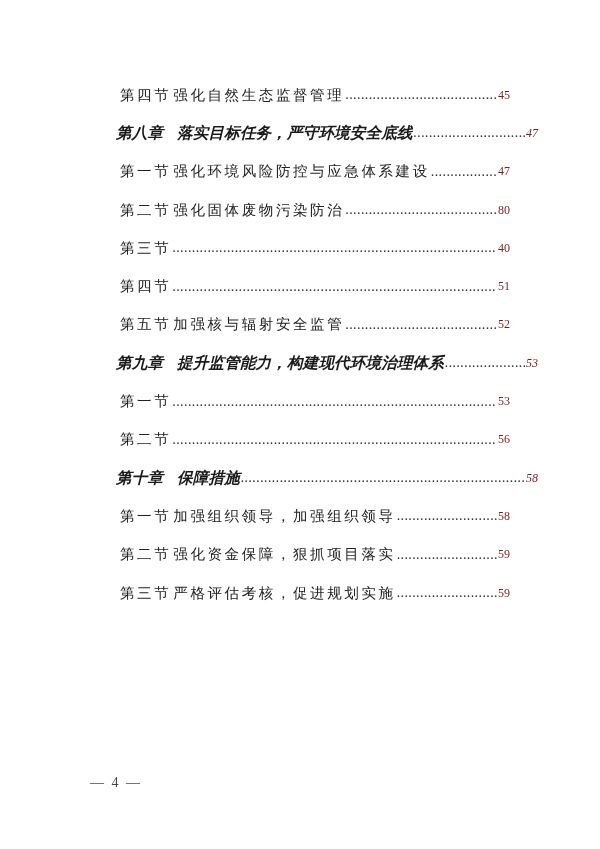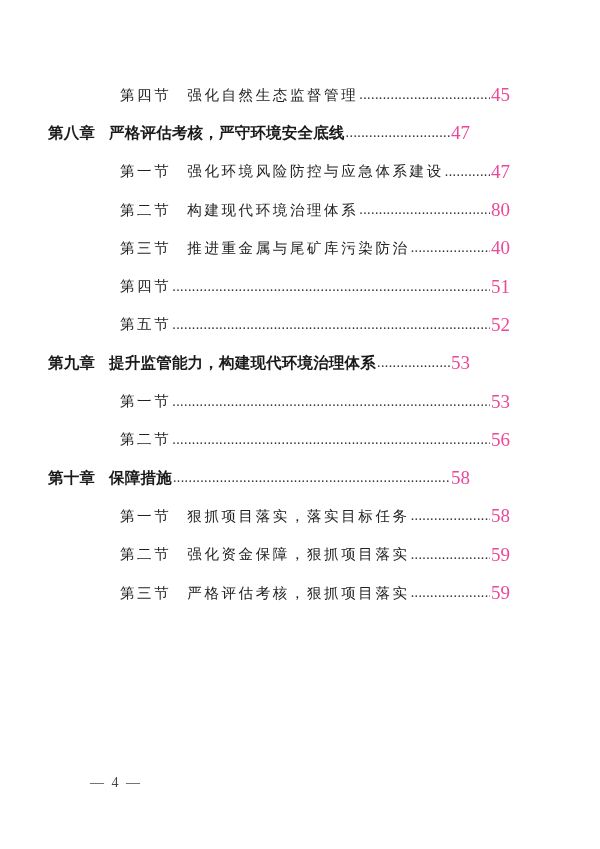--- a/index.html
+++ b/index.html
@@ -21,41 +21,42 @@
       width: 540px;
     }
     .toc-row {
       position: relative;
       height: 38.3px;
       display: flex;
       align-items: center;
       white-space: nowrap;
     }
     .toc-row.chapter {
-      padding-left: 48px;
+      padding-left: 116px;
       width: 422px;
       font-family: "DejaVu Sans", sans-serif;
       font-weight: bold;
       font-size: 15.5px;
       letter-spacing: 0.2px;
+      font-style: italic;
     }
     .toc-row.section {
       padding-left: 120px;
       width: 390px;
       font-family: "DejaVu Serif", serif;
       font-size: 14.5px;
       letter-spacing: 2.6px;
       color: #222;
     }
     .num {
       display: inline-block;
     }
     .title {
       display: inline-block;
-      margin-left: 16px;
+      margin-left: 2px;
     }
     .toc-row.chapter .title {
       margin-left: 14px;
     }
     .leader {
       flex: 1;
       overflow: hidden;
       margin: 0 1px;
       height: 18px;
       position: relative;
@@ -67,24 +68,24 @@
       bottom: 0;
       letter-spacing: 0.4px;
       font-family: "Liberation Serif", serif;
       font-weight: normal;
       font-size: 14px;
       line-height: 18px;
       color: #333;
     }
     .page {
       font-family: "Liberation Serif", serif;
-      font-size: 19px;
+      font-size: 12px;
       font-weight: normal;
       letter-spacing: 0;
-      color: #ec4899;
+      color: #7f1d1d;
     }
     .footer {
       position: absolute;
       left: 90px;
       top: 775px;
       font-family: "Liberation Serif", serif;
       font-size: 14px;
       color: #444;
       letter-spacing: 2px;
     }
@@ -94,49 +95,49 @@
 
 <div class="toc">
   <div class="toc-row section">
     <span class="num">第四节</span>
     <span class="title">强化自然生态监督管理</span>
     <span class="leader"></span>
     <span class="page">45</span>
   </div>
   <div class="toc-row chapter">
     <span class="num">第八章</span>
-    <span class="title">严格评估考核，严守环境安全底线</span>
+    <span class="title">落实目标任务，严守环境安全底线</span>
     <span class="leader"></span>
     <span class="page">47</span>
   </div>
   <div class="toc-row section">
     <span class="num">第一节</span>
     <span class="title">强化环境风险防控与应急体系建设</span>
     <span class="leader"></span>
     <span class="page">47</span>
   </div>
   <div class="toc-row section">
     <span class="num">第二节</span>
-    <span class="title">构建现代环境治理体系</span>
+    <span class="title">强化固体废物污染防治</span>
     <span class="leader"></span>
     <span class="page">80</span>
   </div>
   <div class="toc-row section">
     <span class="num">第三节</span>
-    <span class="title">推进重金属与尾矿库污染防治</span>
     <span class="leader"></span>
     <span class="page">40</span>
   </div>
   <div class="toc-row section">
     <span class="num">第四节</span>
     <span class="leader"></span>
     <span class="page">51</span>
   </div>
   <div class="toc-row section">
     <span class="num">第五节</span>
+    <span class="title">加强核与辐射安全监管</span>
     <span class="leader"></span>
     <span class="page">52</span>
   </div>
   <div class="toc-row chapter">
     <span class="num">第九章</span>
     <span class="title">提升监管能力，构建现代环境治理体系</span>
     <span class="leader"></span>
     <span class="page">53</span>
   </div>
   <div class="toc-row section">
@@ -150,31 +151,31 @@
     <span class="page">56</span>
   </div>
   <div class="toc-row chapter">
     <span class="num">第十章</span>
     <span class="title">保障措施</span>
     <span class="leader"></span>
     <span class="page">58</span>
   </div>
   <div class="toc-row section">
     <span class="num">第一节</span>
-    <span class="title">狠抓项目落实，落实目标任务</span>
+    <span class="title">加强组织领导，加强组织领导</span>
     <span class="leader"></span>
     <span class="page">58</span>
   </div>
   <div class="toc-row section">
     <span class="num">第二节</span>
     <span class="title">强化资金保障，狠抓项目落实</span>
     <span class="leader"></span>
     <span class="page">59</span>
   </div>
   <div class="toc-row section">
     <span class="num">第三节</span>
-    <span class="title">严格评估考核，狠抓项目落实</span>
+    <span class="title">严格评估考核，促进规划实施</span>
     <span class="leader"></span>
     <span class="page">59</span>
   </div>
 </div>
 
 <div class="footer">— 4 —</div>
 
 </body></html>

